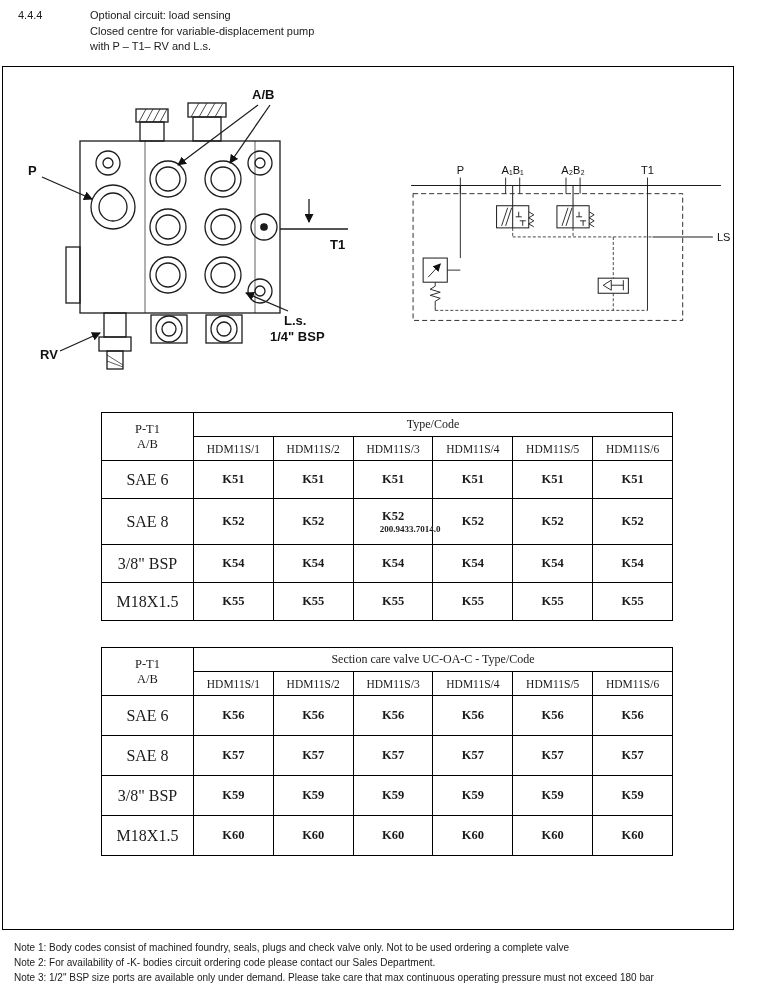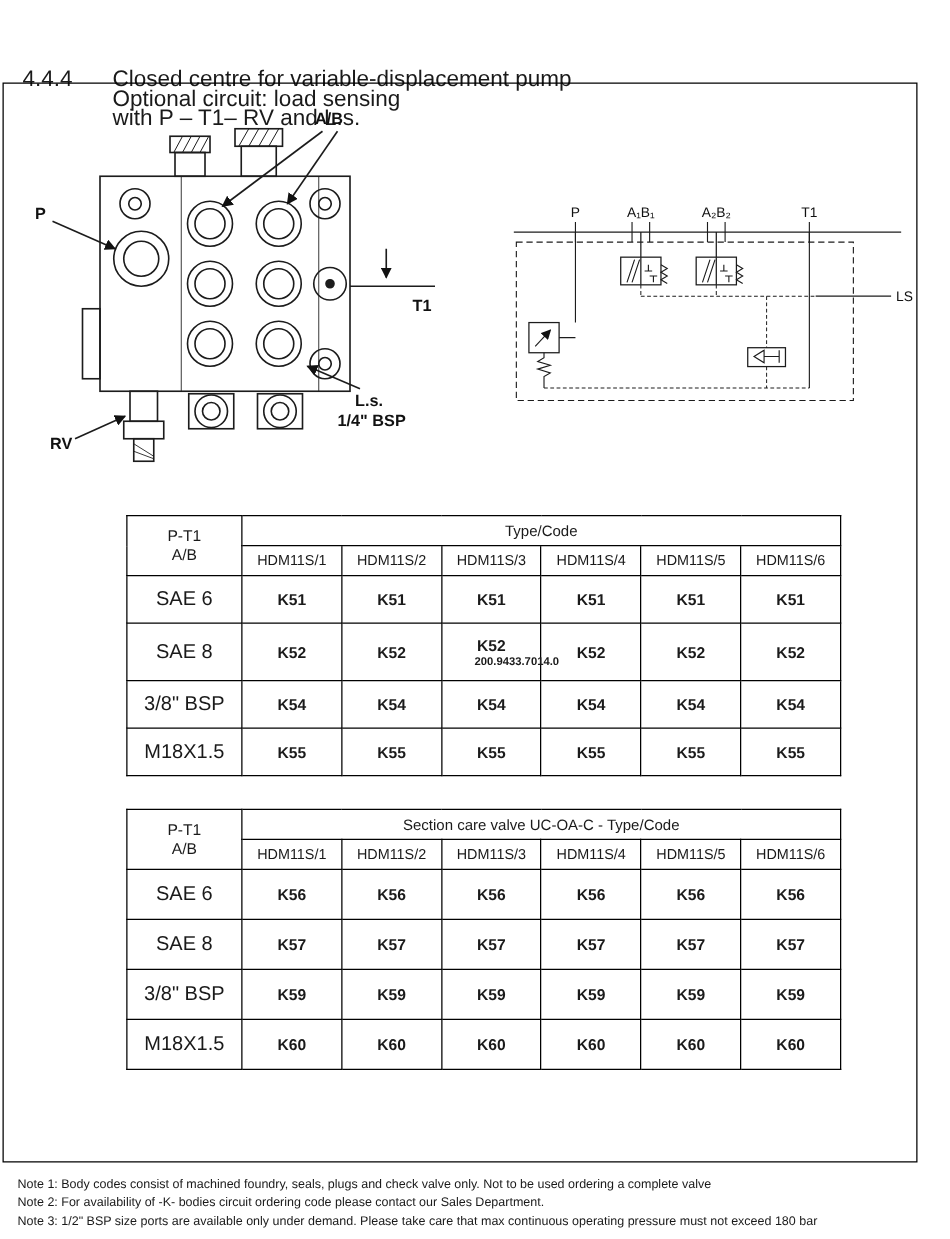--- a/index.html
+++ b/index.html
@@ -1,34 +1,34 @@
 <!DOCTYPE html>
 <html><head>
 <meta charset="utf-8">
 <style>
   * { margin:0; padding:0; box-sizing:border-box; }
   html,body { width:760px; height:991px; background:#fff; overflow:hidden;
     font-family:"Liberation Sans", sans-serif; color:#1a1a1a; }
   .page { position:relative; width:760px; height:991px; }
 
   
-  .heading { position:absolute; top:8px; left:18px; display:flex; gap:32px; font-size:18px; line-height:15.5px;margin-top:48px; }
+  .heading { position:absolute; top:8px; left:18px; display:flex; gap:32px; font-size:11px; line-height:15.5px; }
   .sec-num { min-width:40px; }
 
   
   .main-box { position:absolute; left:2px; top:66px; width:732px; height:864px; border:1.5px solid #000; }
 
   .valve-svg  { position:absolute; left:15px;  top:12px;  width:370px; height:310px; }
   .schem-svg  { position:absolute; left:398px; top:92px;  width:332px; height:182px; }
   svg text { font-family:"Liberation Sans", sans-serif; }
 
   
   .tbl-wrap1 { position:absolute; left:98px; top:345px; }
   .tbl-wrap2 { position:absolute; left:98px; top:580px; }
-  table.ktable { border-collapse:collapse; width:572px; table-layout:fixed; }
+  table.ktable { border-collapse:collapse; width:572px; table-layout:fixed;font-family:Liberation Serif, serif; }
   .ktable td { border:1px solid #000; text-align:center; vertical-align:middle; padding:0 2px; }
   .ktable .corner { font-size:12.5px; line-height:15px; }
   .ktable .group  { font-size:12px; height:24px; }
   .ktable .colh   { font-size:11.5px; height:24px; }
   .ktable .rowh   { font-size:16px; }
   .ktable .val    { font-size:12.5px; font-weight:bold; }
   .ktable tr.h38 td { height:38px; }
   .ktable tr.h40 td { height:40px; }
   .ktable tr.h46 td { height:46px; }
   .subcode { font-size:9px; font-weight:bold; line-height:10px;margin-left:24px; }
@@ -37,22 +37,22 @@
   .notes { position:absolute; left:14px; top:940px; font-size:10px; line-height:15px; }
 </style>
 </head>
 <body>
 
 <div class="page">
 
   <div class="heading">
     <div class="sec-num">4.4.4</div>
     <div class="sec-title">
+      <div>Optional circuit: load sensing</div>
       <div>Closed centre for variable-displacement pump</div>
-      <div>Optional circuit: load sensing</div>
       <div>with P – T1– RV and L.s.</div>
     </div>
   </div>
 
   <div class="main-box">
 
     <svg class="valve-svg" viewBox="0 0 370 310">
       <defs>
         <marker id="arr" markerWidth="9" markerHeight="9" refX="8" refY="4.5" orient="auto" markerUnits="userSpaceOnUse">
           <path d="M0,0 L9,4.5 L0,9 Z" fill="#111"></path>

